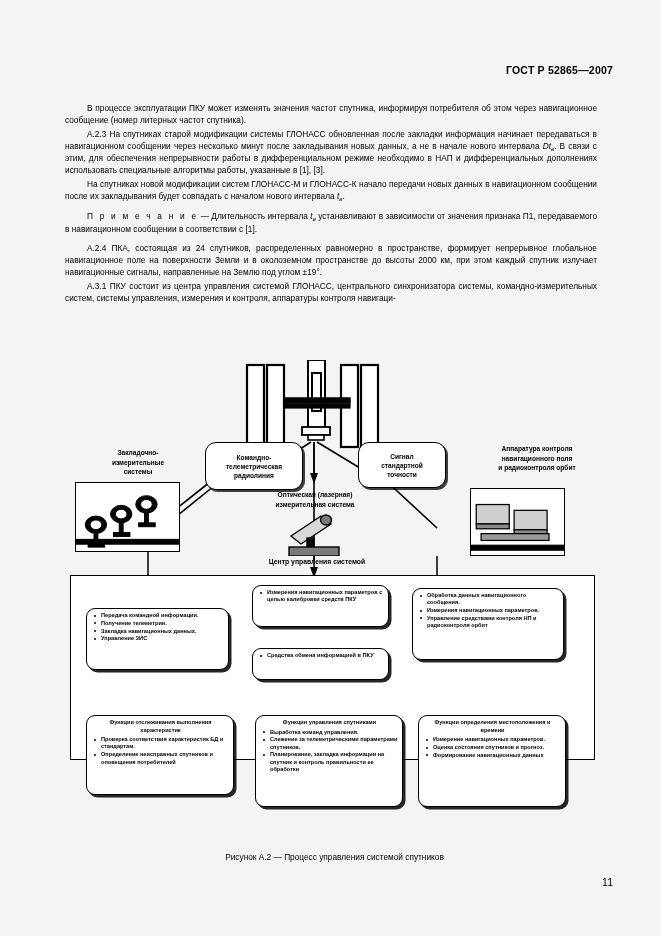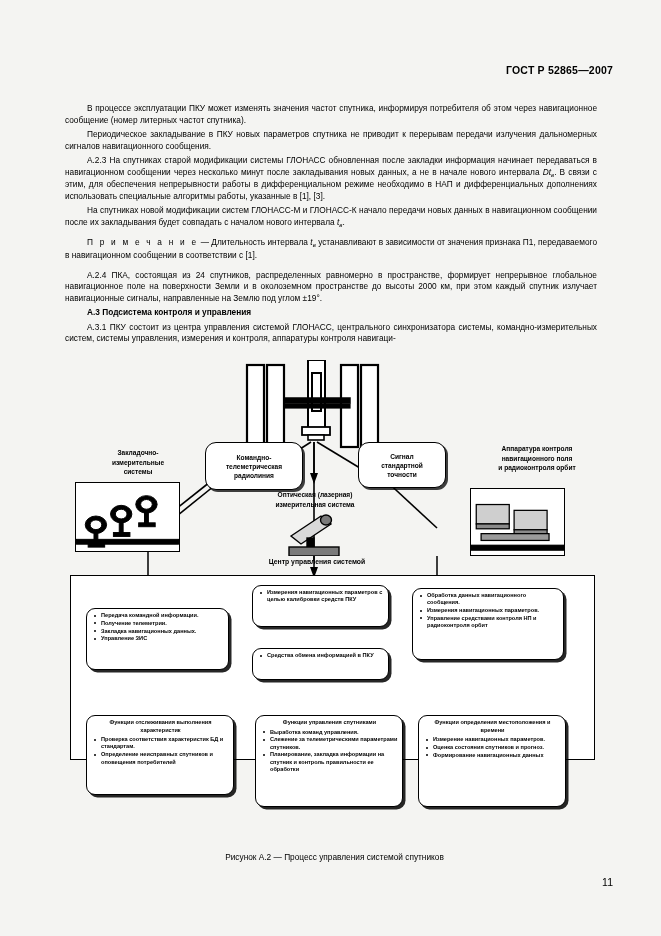--- a/index.html
+++ b/index.html
@@ -153,42 +153,40 @@
 </style>
 </head>
 <body>
 
 <div class="page">
 
   <div class="doc-header">ГОСТ Р 52865—2007</div>
 
   <div class="textblock">
     <p class="ind">В процессе эксплуатации ПКУ может изменять значения частот спутника, информируя потребителя об этом через навигационное сообщение (номер литерных частот спутника).</p>
-    <p class="ind">Периодическое закладывание в ПКУ новых параметров спутника не приводит к перерывам передачи излучения дальномерных сигналов навигационного сообщения.</p>
     <p class="ind">
       <span>А.2.3</span>
       <span>На спутниках старой модификации системы ГЛОНАСС обновленная после закладки информация начинает передаваться в навигационном сообщении через несколько минут после закладывания новых данных, а не в начале нового интервала</span>
       <i><span>D</span><span>t</span><sub>в</sub></i><span>. В связи с этим, для обеспечения непрерывности работы в дифференциальном режиме необходимо в НАП и дифференциальных дополнениях использовать специальные алгоритмы работы, указанные в [1], [3].</span>
     </p>
     <p class="ind">
       <span>На спутниках новой модификации систем ГЛОНАСС-М и ГЛОНАСС-К начало передачи новых данных в навигационном сообщении после их закладывания будет совпадать с началом нового интервала</span>
       <i><span>t</span><sub>в</sub></i><span>.</span>
     </p>
     <p class="note note2">
       <span class="sp">П р и м е ч а н и е</span>
       <span>—</span>
       <span>Длительность интервала</span>
       <i><span>t</span><sub>в</sub></i>
       <span>устанавливают в зависимости от значения признака П1, передаваемого в навигационном сообщении в соответствии с [1].</span>
     </p>
     <p class="ind">
       <span>А.2.4</span>
       <span>ПКА, состоящая из 24 спутников, распределенных равномерно в пространстве, формирует непрерывное глобальное навигационное поле на поверхности Земли и в околоземном пространстве до высоты 2000 км, при этом каждый спутник излучает навигационные сигналы, направленные на Землю под углом  ±19°.</span>
     </p>
-    <p class="hd">А.3 Подсистема контроля и управления</p>
     <p class="ind">
       <span>А.3.1</span>
       <span>ПКУ состоит  из центра  управления системой ГЛОНАСС, центрального синхронизатора системы, командно-измерительных систем, системы управления, измерения и контроля, аппаратуры контроля навигаци-</span>
     </p>
   </div>
 
   <div class="figure">
 
     <svg class="overlay" viewBox="0 0 661 520">
 

